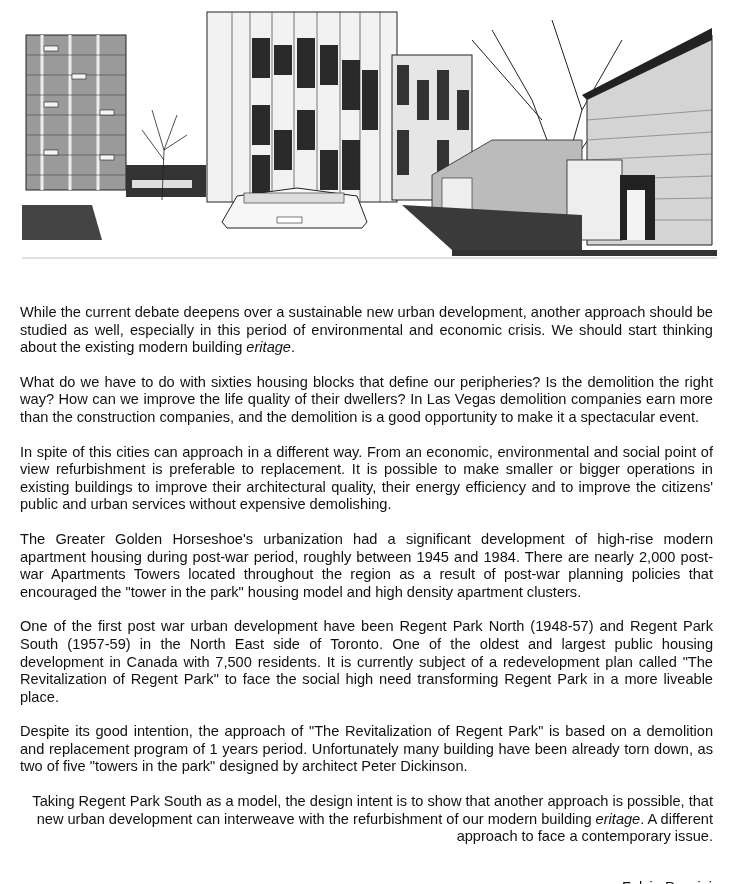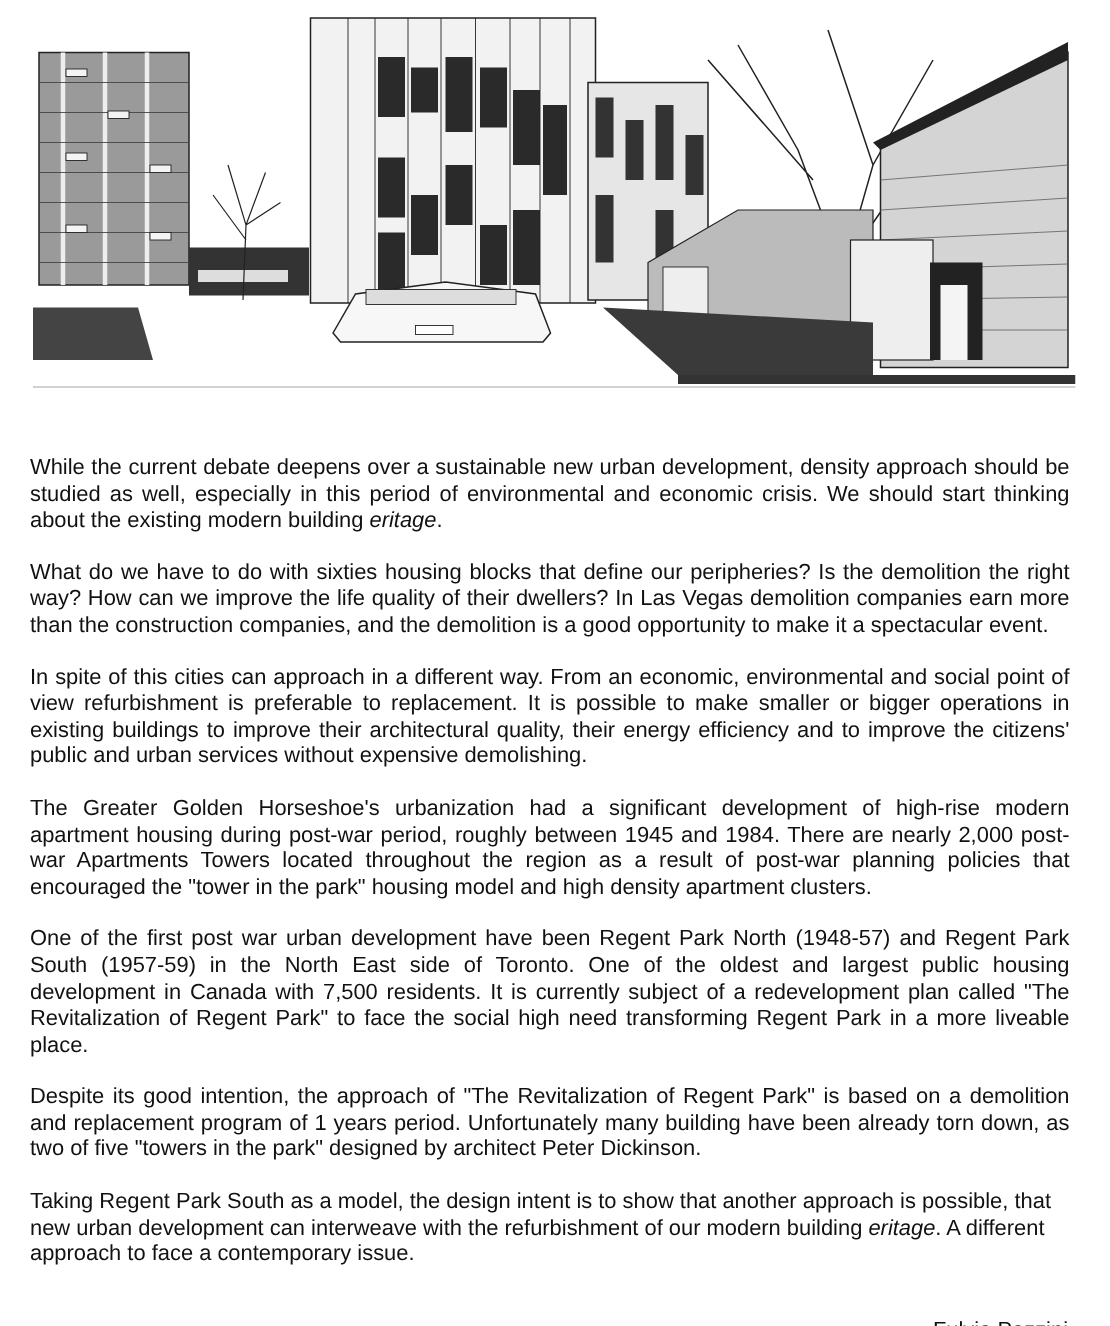--- a/index.html
+++ b/index.html
@@ -1,20 +1,20 @@
 <!DOCTYPE html>
 <html><head>
   <meta charset="utf-8">
   <style>
     html, body { margin: 0; padding: 0; background: #ffffff; }
     body { width: 740px; height: 884px; position: relative; overflow: hidden; font-family: "Liberation Sans", sans-serif; color: #111; }
     .illustration { position: absolute; left: 22px; top: 0; width: 695px; height: 262px; }
     .text-block { position: absolute; left: 20px; top: 304px; width: 693px; font-size: 14.6px; line-height: 17.6px; }
     .para { margin: 0 0 17px 0; text-align: justify; }
-    .para:last-of-type { text-align: left; }
+    .para:last-of-type { text-align: right; }
     .author { position: absolute; right: 28px; top: 858px; font-size: 14.6px; margin-top: 21px; }
     em { }
   </style>
 </head>
 <body>
 
 <svg class="illustration" viewBox="0 0 695 262" xmlns="http://www.w3.org/2000/svg">
   <g>
     <rect x="4" y="35" width="100" height="155" fill="#9a9a9a" stroke="#222" stroke-width="1"></rect>
     <g stroke="#eee" stroke-width="3">
@@ -115,21 +115,21 @@
   </g>
   <g>
     <polygon points="0,205 70,205 80,240 0,240" fill="#444"></polygon>
     <polygon points="380,205 560,215 560,250 430,250" fill="#3a3a3a"></polygon>
     <rect x="430" y="250" width="265" height="6" fill="#333"></rect>
     <line x1="0" y1="258" x2="695" y2="258" stroke="#999" stroke-width="0.6"></line>
   </g>
 </svg>
 
 <div class="text-block">
-  <p class="para"><span>While the current debate deepens over a sustainable new urban development, density approach should be studied as well, especially in this period of environmental and economic crisis. We should start thinking about the existing modern building </span><em>eritage</em><span>.</span></p>
+  <p class="para"><span>While the current debate deepens over a sustainable new urban development, another approach should be studied as well, especially in this period of environmental and economic crisis. We should start thinking about the existing modern building </span><em>eritage</em><span>.</span></p>
   <p class="para"><span>What do we have to do with sixties housing blocks that define our peripheries? Is the demolition the right way? How can we improve the life quality of their dwellers? In Las Vegas demolition companies earn more than the construction companies, and the demolition is a good opportunity to make it a spectacular event.</span></p>
   <p class="para"><span>In spite of this cities can approach in a different way. From an economic, environmental and social point of view refurbishment is preferable to replacement. It is possible to make smaller or bigger operations in existing buildings to improve their architectural quality, their energy efficiency and to improve the citizens' public and urban services without expensive demolishing.</span></p>
   <p class="para"><span>The Greater Golden Horseshoe's urbanization had a significant development of high-rise modern apartment housing during post-war period, roughly between 1945 and 1984. There are nearly 2,000 post-war Apartments Towers located throughout the region as a result of post-war planning policies that encouraged the "tower in the park" housing model and high density apartment clusters.</span></p>
   <p class="para"><span>One of the first post war urban development have been Regent Park North (1948-57) and Regent Park South (1957-59) in the North East side of Toronto. One of the oldest and largest public housing development in Canada with 7,500 residents. It is currently subject of a redevelopment plan called "The Revitalization of Regent Park" to face the social high need transforming Regent Park in a more liveable place.</span></p>
   <p class="para"><span>Despite its good intention, the  approach of "The Revitalization of Regent Park" is based on a demolition and replacement program of 1 years period. Unfortunately many building have been already torn down, as two of five "towers in the park" designed by architect Peter Dickinson.</span></p>
   <p class="para"><span>Taking Regent Park South as a model, the design intent is to show that another approach is possible, that new urban development can interweave with the refurbishment of our modern building </span><em>eritage</em><span>. A different approach to face a contemporary issue.</span></p>
 </div>
 
 <div class="author">Fulvia Pazzini</div>
 

